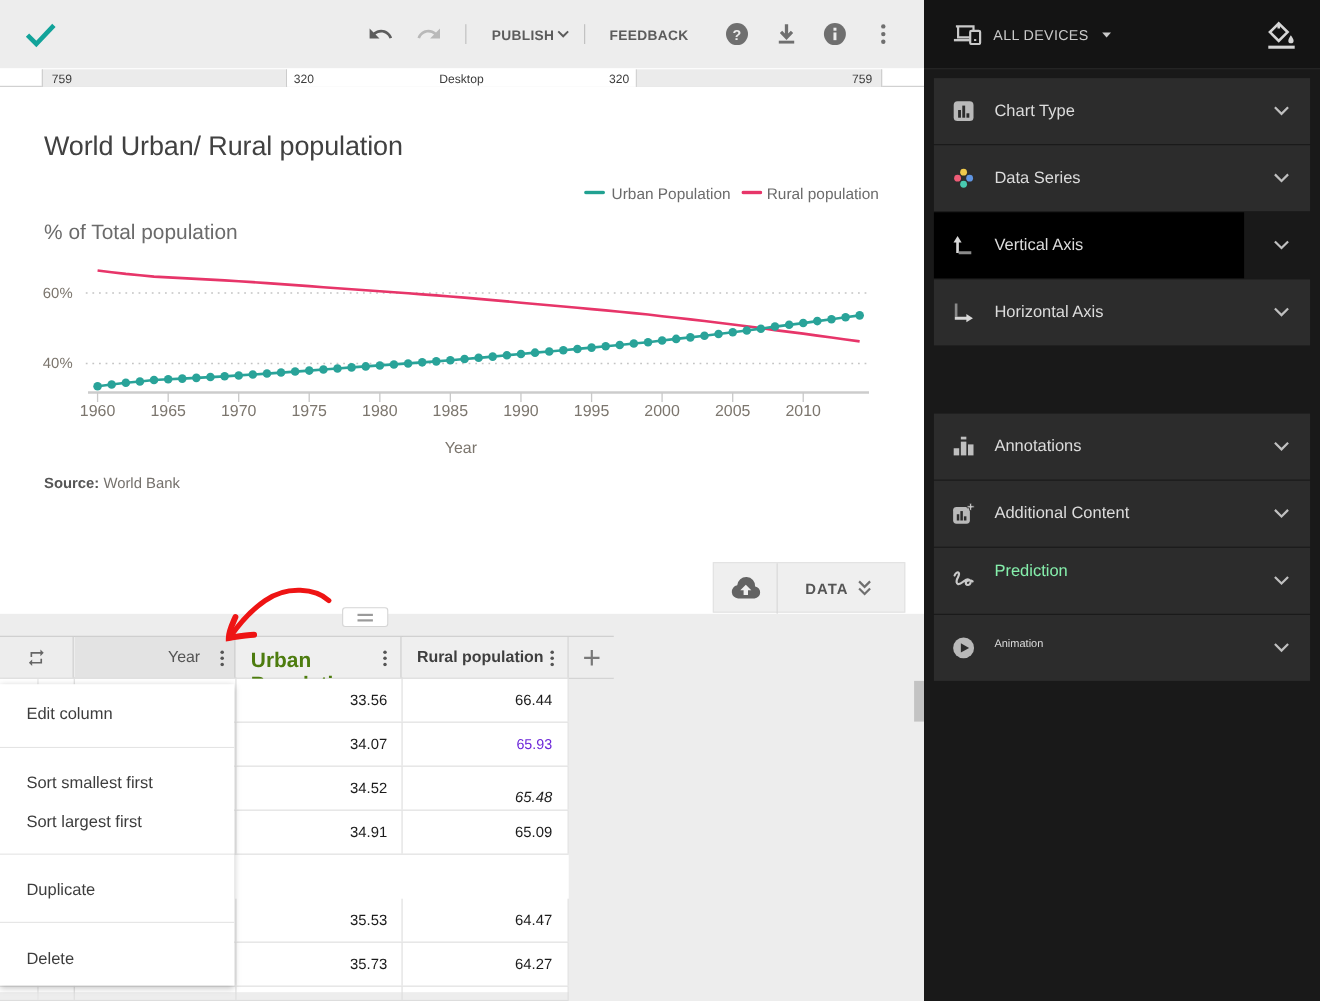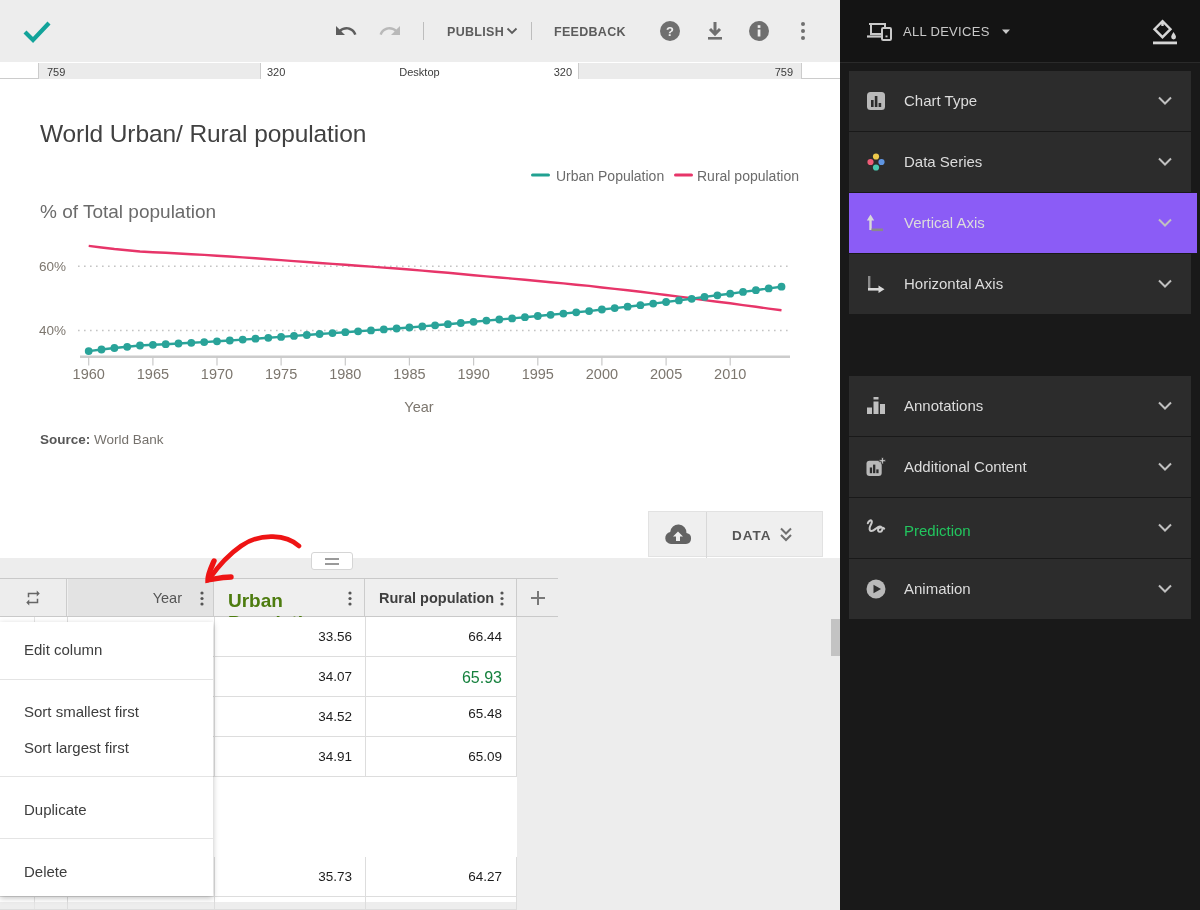--- a/index.html
+++ b/index.html
@@ -245,39 +245,48 @@
         <span class="abs" style="right:165px;top:12px;font-size:13.5px;color:#1c1c1c;">33.56</span>
         <span class="abs" style="right:15px;top:12px;font-size:13.5px;color:#1c1c1c;">66.44</span>
       </div>
       <div class="abs" style="left:0;top:40px;width:517px;height:40px;border-bottom:1px solid #ddd;padding-left:44px;">
         <div class="abs" style="left:34px;top:0;width:1px;height:100%;background:#e4e4e4"></div>
         <div class="abs" style="left:67px;top:0;width:1px;height:100%;background:#ddd"></div>
         <div class="abs" style="left:214px;top:0;width:1px;height:100%;background:#ddd"></div>
         <div class="abs" style="left:365px;top:0;width:1px;height:100%;background:#ddd"></div>
         <div class="abs" style="left:516px;top:0;width:1px;height:100%;background:#ddd"></div>
         <span class="abs" style="right:165px;top:12px;font-size:13.5px;color:#1c1c1c;">34.07</span>
-        <span class="abs" style="right:15px;top:12px;font-size:16px;color:#15803d;">65.93</span>
+        <span class="abs" style="right:15px;top:12px;font-size:13px;color:#6d28d9;">65.93</span>
       </div>
       <div class="abs" style="left:0;top:80px;width:517px;height:40px;border-bottom:1px solid #ddd;">
         <div class="abs" style="left:34px;top:0;width:1px;height:100%;background:#e4e4e4"></div>
         <div class="abs" style="left:67px;top:0;width:1px;height:100%;background:#ddd"></div>
         <div class="abs" style="left:214px;top:0;width:1px;height:100%;background:#ddd"></div>
         <div class="abs" style="left:365px;top:0;width:1px;height:100%;background:#ddd"></div>
         <div class="abs" style="left:516px;top:0;width:1px;height:100%;background:#ddd"></div>
         <span class="abs" style="right:165px;top:12px;font-size:13.5px;color:#1c1c1c;">34.52</span>
-        <span class="abs" style="right:15px;top:9px;font-size:13.5px;color:#1c1c1c;">65.48</span>
+        <span class="abs" style="right:15px;top:20px;font-size:13.5px;color:#1c1c1c;font-style:italic;">65.48</span>
       </div>
       <div class="abs" style="left:0;top:120px;width:517px;height:40px;border-bottom:1px solid #ddd;">
         <div class="abs" style="left:34px;top:0;width:1px;height:100%;background:#e4e4e4"></div>
         <div class="abs" style="left:67px;top:0;width:1px;height:100%;background:#ddd"></div>
         <div class="abs" style="left:214px;top:0;width:1px;height:100%;background:#ddd"></div>
         <div class="abs" style="left:365px;top:0;width:1px;height:100%;background:#ddd"></div>
         <div class="abs" style="left:516px;top:0;width:1px;height:100%;background:#ddd"></div>
         <span class="abs" style="right:165px;top:12px;font-size:13.5px;color:#1c1c1c;">34.91</span>
         <span class="abs" style="right:15px;top:12px;font-size:13.5px;color:#1c1c1c;">65.09</span>
+      </div>
+      <div class="abs" style="left:0;top:200px;width:517px;height:40px;border-bottom:1px solid #ddd;">
+        <div class="abs" style="left:34px;top:0;width:1px;height:100%;background:#e4e4e4"></div>
+        <div class="abs" style="left:67px;top:0;width:1px;height:100%;background:#ddd"></div>
+        <div class="abs" style="left:214px;top:0;width:1px;height:100%;background:#ddd"></div>
+        <div class="abs" style="left:365px;top:0;width:1px;height:100%;background:#ddd"></div>
+        <div class="abs" style="left:516px;top:0;width:1px;height:100%;background:#ddd"></div>
+        <span class="abs" style="right:165px;top:12px;font-size:13.5px;color:#1c1c1c;">35.53</span>
+        <span class="abs" style="right:15px;top:12px;font-size:13.5px;color:#1c1c1c;">64.47</span>
       </div>
       <div class="abs" style="left:0;top:240px;width:517px;height:40px;border-bottom:1px solid #ddd;">
         <div class="abs" style="left:34px;top:0;width:1px;height:100%;background:#e4e4e4"></div>
         <div class="abs" style="left:67px;top:0;width:1px;height:100%;background:#ddd"></div>
         <div class="abs" style="left:214px;top:0;width:1px;height:100%;background:#ddd"></div>
         <div class="abs" style="left:365px;top:0;width:1px;height:100%;background:#ddd"></div>
         <div class="abs" style="left:516px;top:0;width:1px;height:100%;background:#ddd"></div>
         <span class="abs" style="right:165px;top:12px;font-size:13.5px;color:#1c1c1c;">35.73</span>
         <span class="abs" style="right:15px;top:12px;font-size:13.5px;color:#1c1c1c;">64.27</span>
       </div>
@@ -344,21 +353,21 @@
         <circle cx="10" cy="4.5" r="3.1" fill="#efc94c"></circle>
         <circle cx="4.5" cy="10" r="3.1" fill="#ee5c77"></circle>
         <circle cx="15.5" cy="10" r="3.1" fill="#5f95e2"></circle>
         <circle cx="10" cy="15.5" r="3.1" fill="#48c9b0"></circle>
       </svg>
   <div class="abs" style="left:55px;top:21px;font-size:15px;color:#dcdcdc;">Data Series</div>
   <svg class="abs" style="left:308px;top:25px" width="16" height="10" viewBox="0 0 16 10">
         <path d="M2 1.5 L8 7.5 L14 1.5" fill="none" stroke="#c0c0c0" stroke-width="2"></path>
       </svg>
 </div>
-<div class="abs" style="left:9px;top:193px;width:348px;height:59.5px;background:#8b5cf6;">
+<div class="abs" style="left:9px;top:193px;width:282px;height:59.5px;background:#000000;">
   <svg class="abs" style="left:17px;top:20px" width="20" height="20" viewBox="0 0 20 20">
         <path d="M4.5 17 L4.5 6" stroke="#d8d8d8" stroke-width="2.4"></path>
         <path d="M0.8 7.5 L4.5 1.5 L8.2 7.5 Z" fill="#d8d8d8"></path>
         <path d="M5.5 16.8 L17 16.8" stroke="#8a8a8a" stroke-width="2.6"></path>
       </svg>
   <div class="abs" style="left:55px;top:21px;font-size:15px;color:#dcdcdc;">Vertical Axis</div>
   <svg class="abs" style="left:308px;top:25px" width="16" height="10" viewBox="0 0 16 10">
         <path d="M2 1.5 L8 7.5 L14 1.5" fill="none" stroke="#c0c0c0" stroke-width="2"></path>
       </svg>
 </div>
@@ -397,29 +406,29 @@
       </svg>
   <div class="abs" style="left:55px;top:21px;font-size:15px;color:#dcdcdc;">Additional Content</div>
   <svg class="abs" style="left:308px;top:25px" width="16" height="10" viewBox="0 0 16 10">
         <path d="M2 1.5 L8 7.5 L14 1.5" fill="none" stroke="#c0c0c0" stroke-width="2"></path>
       </svg>
 </div>
 <div class="abs" style="left:9px;top:498px;width:342px;height:59.5px;background:#2c2c2c;">
   <svg class="abs" style="left:17px;top:20px" width="20" height="20" viewBox="0 0 20 20">
         <path d="M1.8 5.2 C2.4 3.2, 4.6 1.6, 5.6 2.8 C6.6 4, 5.2 6, 4.2 8.2 C3.2 10.4, 3.4 12.6, 5 13 C6.8 13.4, 8.6 11.6, 10.4 10.2 C12.4 8.6, 14.6 8.2, 15.8 9.6 C17 11, 16.2 13.6, 14.2 13.8 C12.4 14, 11.4 12.4, 12.4 10.8 C13.6 9, 16.6 9.4, 18.2 10.6" fill="none" stroke="#c9c9c9" stroke-width="2" stroke-linecap="round"></path>
       </svg>
-  <div class="abs" style="left:55px;top:24px;font-size:15px;color:#22c55e;">Prediction</div>
+  <div class="abs" style="left:55px;top:13px;font-size:15px;color:#86efac;">Prediction</div>
   <svg class="abs" style="left:308px;top:25px" width="16" height="10" viewBox="0 0 16 10">
         <path d="M2 1.5 L8 7.5 L14 1.5" fill="none" stroke="#c0c0c0" stroke-width="2"></path>
       </svg>
 </div>
 <div class="abs" style="left:9px;top:559px;width:342px;height:59.5px;background:#2c2c2c;">
   <svg class="abs" style="left:17px;top:20px" width="20" height="20" viewBox="0 0 20 20">
         <circle cx="10" cy="10" r="9.5" fill="#b9b9b9"></circle>
         <path d="M7.5 5.8 L15 10 L7.5 14.2 Z" fill="#2c2c2c"></path>
       </svg>
-  <div class="abs" style="left:55px;top:21px;font-size:15px;color:#dcdcdc;">Animation</div>
+  <div class="abs" style="left:55px;top:21px;font-size:10px;color:#dcdcdc;">Animation</div>
   <svg class="abs" style="left:308px;top:25px" width="16" height="10" viewBox="0 0 16 10">
         <path d="M2 1.5 L8 7.5 L14 1.5" fill="none" stroke="#c0c0c0" stroke-width="2"></path>
       </svg>
 </div>
 
 </div>
 
 </body></html>

